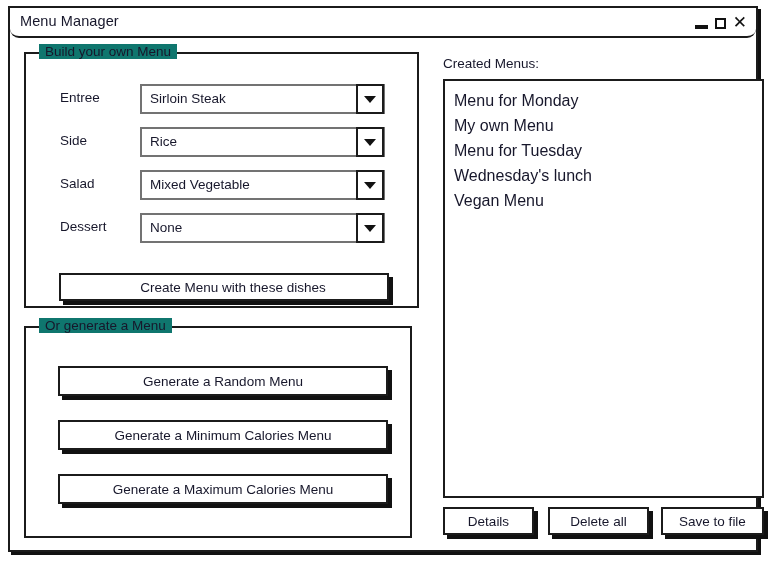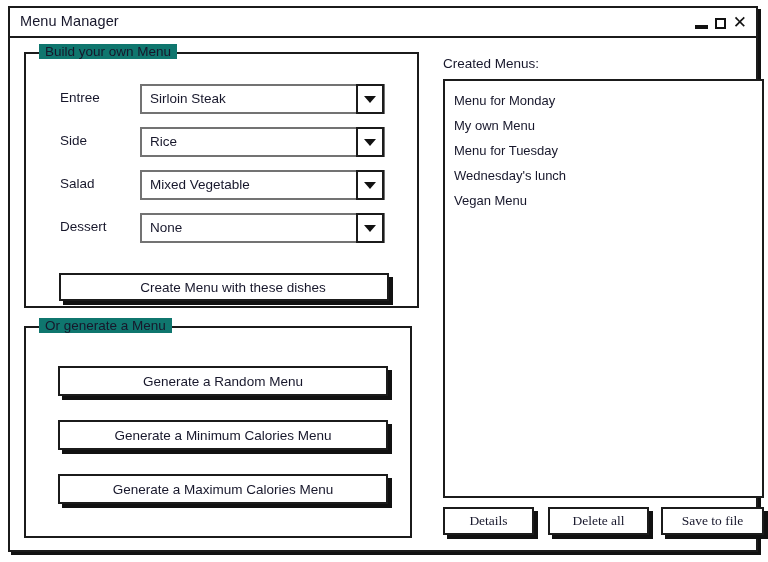--- a/index.html
+++ b/index.html
@@ -30,20 +30,21 @@
   }
 
   #titlebar {
     position: absolute;
     left: 0; top: 0;
     width: 100%;
     height: 30px;
     box-sizing: border-box;
     border-bottom: 2px solid #1b1b1b;
     background: #ffffff;
+    border-radius: 9px;
   }
   #window-title {
     position: absolute;
     left: 10px;
     top: 5px;
     font-size: 14.5px;
     letter-spacing: .1px;
     color: #17172b;
     white-space: nowrap;
   }
@@ -221,40 +222,39 @@
     box-sizing: border-box;
     border: 2px solid #1b1b1b;
     background: #ffffff;
     overflow: hidden;
   }
   .list-item {
     position: relative;
     height: 25px;
     line-height: 25px;
     padding-left: 9px;
-    font-size: 13px;
+    font-size: 16px;
     color: #17172b;
     white-space: nowrap;
     cursor: default;
   }
   #list-items-wrap { padding-top: 7px; }
 
   #bottom-buttons {
     position: absolute;
     left: 433px;
     top: 499px;
     width: 325px;
     height: 32px;
   }
   .bb {
     position: absolute;
     top: 0;
     height: 28px;
     padding: 0 12px;
-    font-family: Liberation Serif, serif;
   }
   #btn-details    { left: 0px;   width: 91px; }
   #btn-delete-all { left: 105px; width: 101px; }
   #btn-save-file  { left = 0; left: 218px; width: 103px; }
 </style>
 </head>
 <body>
 
 <div id="window">
 

